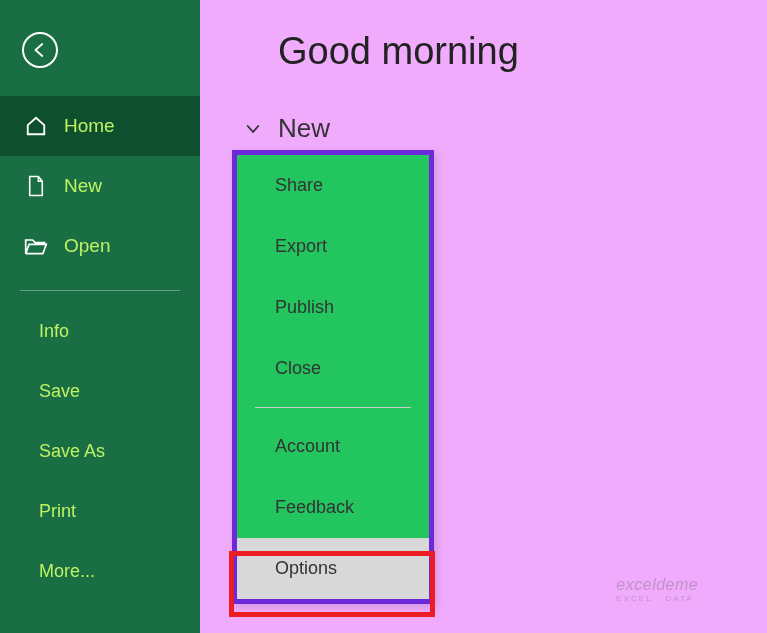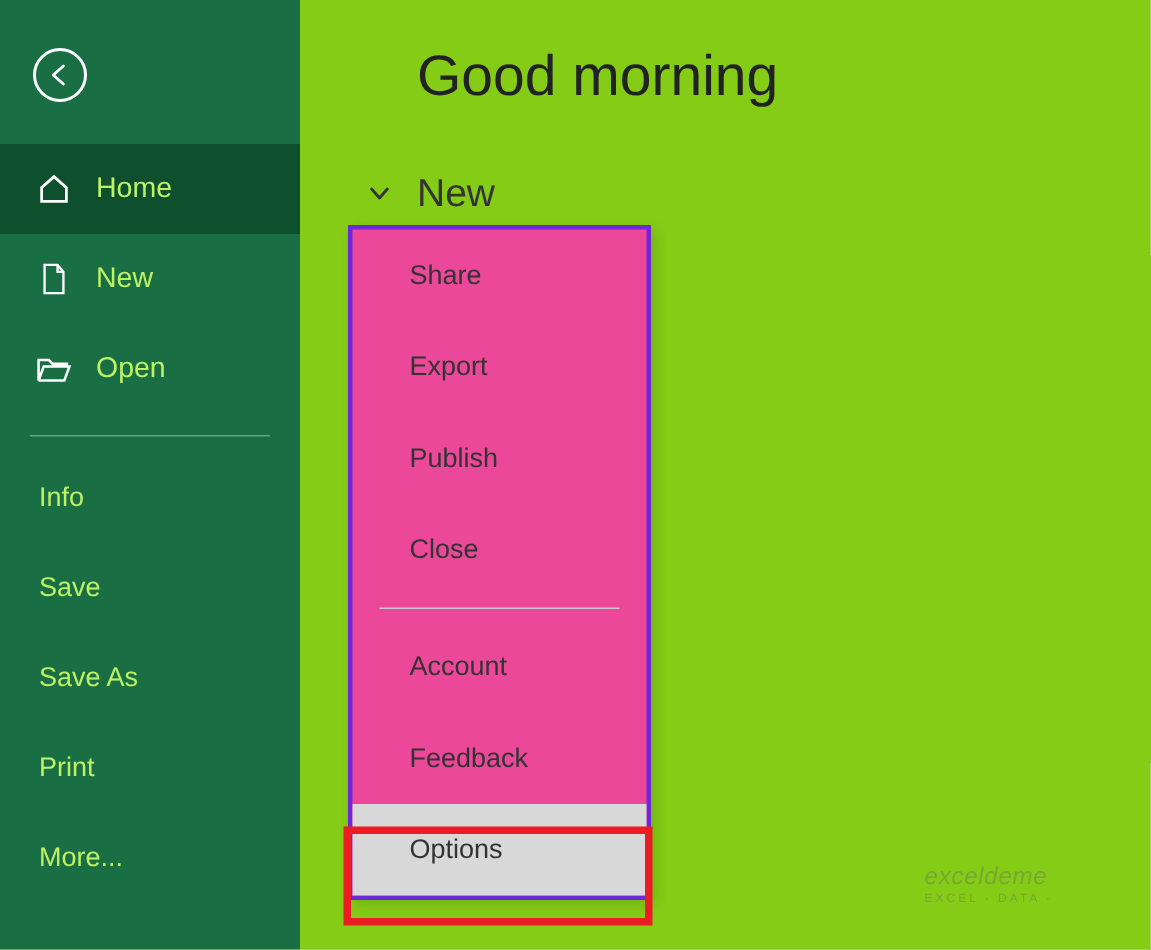--- a/index.html
+++ b/index.html
@@ -46,26 +46,27 @@
   .divider {
     border-top: 1px solid rgba(255,255,255,0.35);
     margin: 14px 20px 10px 20px;
   }
   .sidebar-sub {
     padding-left: 26px;
     font-size: 18px;
     height: 60px;
     display: flex; align-items: center;
     cursor: pointer;
+    margin-left: 13px;
   }
 
   .main {
     position: absolute;
     left: 200px; top: 0; right: 0; bottom: 0;
-    background: #84cc16;
+    background: #f0abfc;
     z-index: 1;
     padding-top: 30px;
   }
   .greeting {
     font-size: 38px;
     font-weight: 400;
     color: #222;
     margin-left: 78px;
     margin-bottom: 40px;
   }
@@ -103,22 +104,22 @@
   }
   .tab-shared {
     position: absolute; left: 535px; top: 580px;
     font-size: 22px; color: #333;
   }
 
   .more-menu {
     position: absolute;
     left: 232px; top: 150px;
     width: 202px;
-    background: #ec4899;
-    border: 3px solid #6d28d9;
+    background: #22c55e;
+    border: 5px solid #6d28d9;
     z-index: 20;
     box-shadow: 3px 3px 8px rgba(0,0,0,0.12);
   }
   .menu-item {
     padding: 20px 0 20px 38px;
     font-size: 18px;
     color: #333;
     cursor: pointer;
   }
   .menu-sep {

